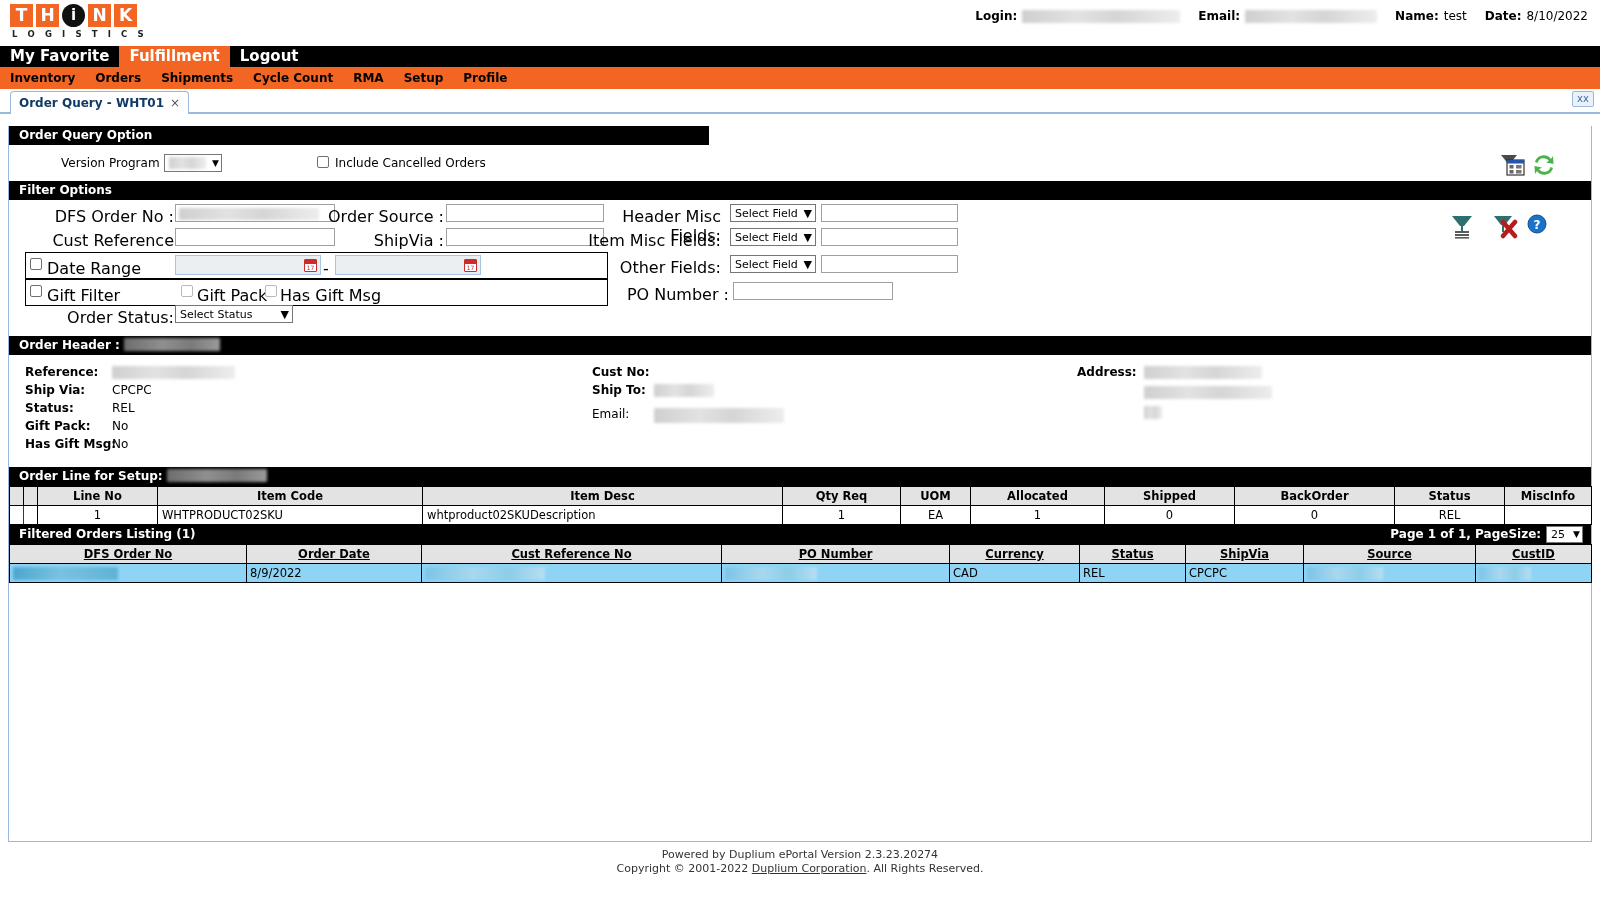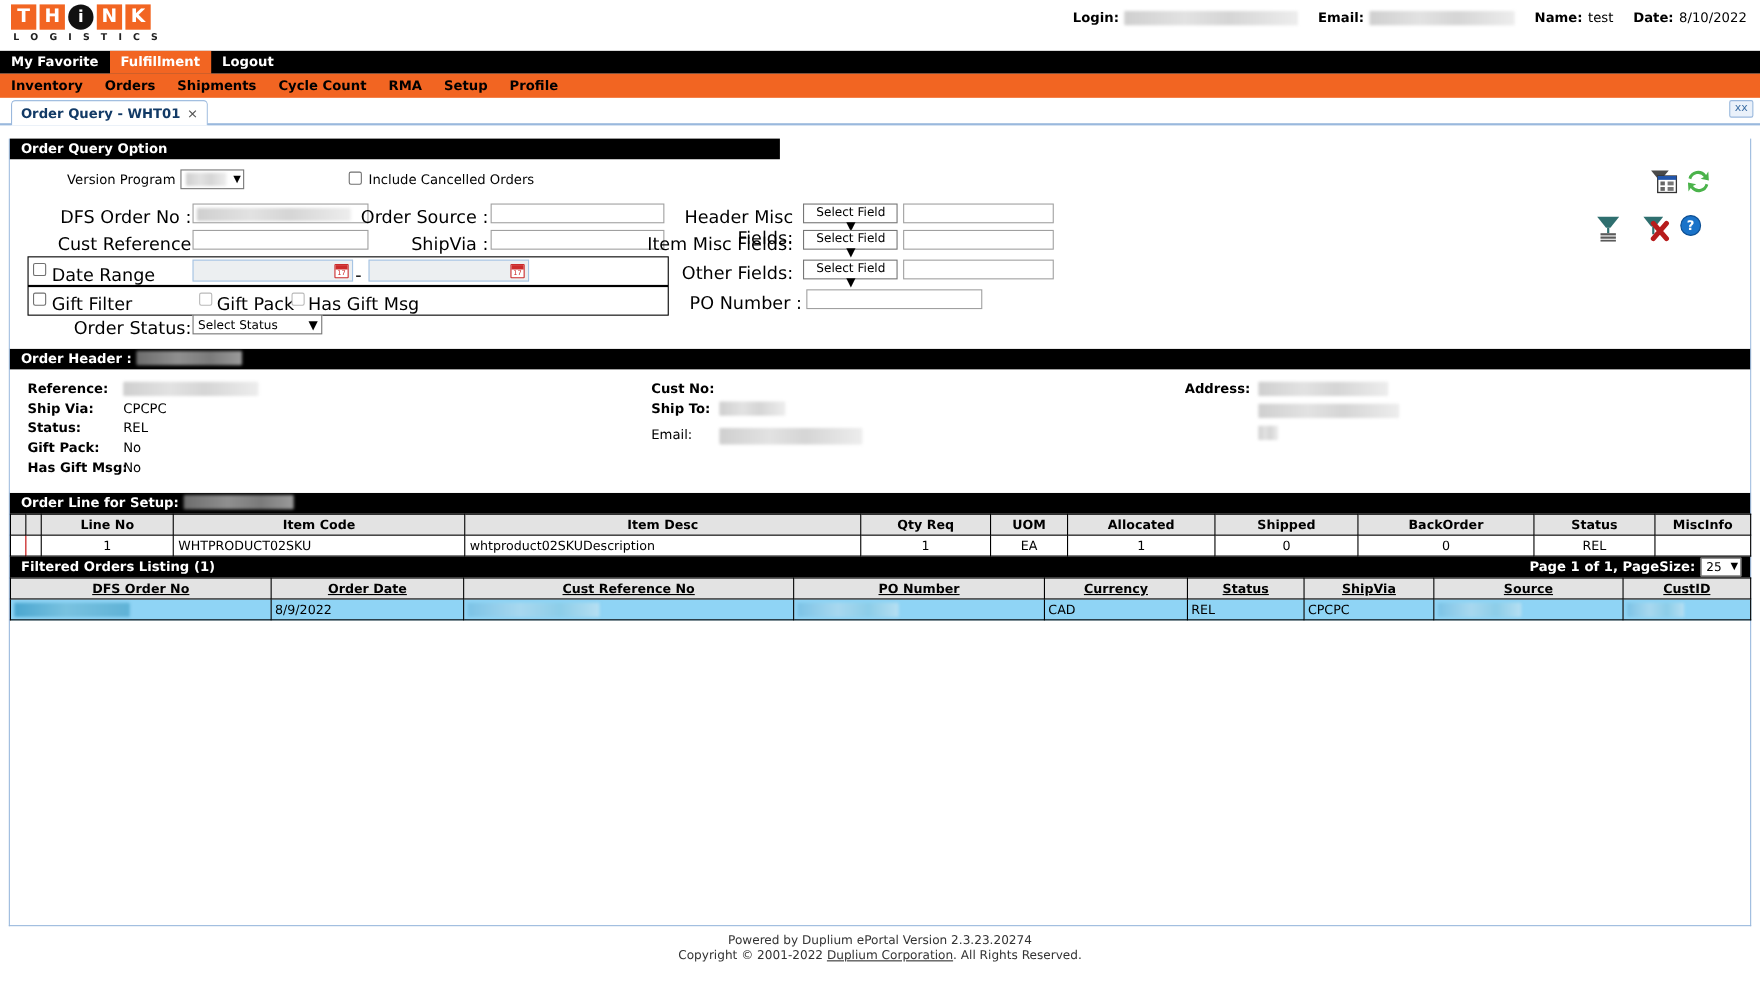--- a/index.html
+++ b/index.html
@@ -43,21 +43,21 @@
   .redact {
     display:inline-block; height:13px;
     background:linear-gradient(90deg,#cfcfcf,#e2e2e2 35%,#d5d5d5 60%,#ededed);
     filter: blur(1.6px);
     border-radius:1px; vertical-align:middle;
   }
 
   
   .menu1 {
     height:21px; background:#000; color:#fff;
-    display:flex; align-items:stretch; font-size:12px; font-weight:bold;
+    display:flex; align-items:stretch; font-size:15px; font-weight:bold;
   }
   .menu1 .mi { padding:0 10px; line-height:21px; }
   .menu1 .mi.active { background:#f26522; color:#fff; }
   .menu2 {
     height:22px; background:#f26522; color:#000;
     display:flex; align-items:stretch; font-size:12px; font-weight:bold;
   }
   .menu2 .mi { padding:0 10px; line-height:22px; }
 
   
@@ -131,21 +131,21 @@
   .calicon {
     position:absolute; right:3px; top:3px; width:13px; height:13px;
     background:#fff; border:1px solid #cc2b2b; border-radius:1px;
     display:flex; flex-direction:column;
   }
   .calicon .top { height:4px; background:#cc2b2b; }
   .calicon .num { font-size:6px; line-height:7px; text-align:center; color:#cc2b2b; }
   .selfield {
     position:absolute; border:1px solid #767676; background:#fff; height:18px;
     font-size:11px; display:flex; align-items:center; padding:0 3px 0 4px;
-    justify-content:space-between; width:86px;flex-direction:column;
+    justify-content:space-between; width:86px;
   }
   .selstatus {
     position:absolute; border:1px solid #767676; background:#fff; height:18px;
     font-size:11px; display:flex; align-items:center; padding:0 3px 0 4px;
     justify-content:space-between; width:118px;
   }
 
   
   .icn { position:absolute; }
 
@@ -286,20 +286,21 @@
         </svg>
       </span>
       <span class="icn" style="left:1523px; top:8px;">
         <svg width="24" height="24" viewBox="0 0 24 24">
           <path d="M3 9 A9 9 0 0 1 19 6 L21 3 L21.5 11 L14 9.5 L17 7.8 A6.5 6.5 0 0 0 5.5 10 Z" fill="#4bb34b"></path>
           <path d="M21 15 A9 9 0 0 1 5 18 L3 21 L2.5 13 L10 14.5 L7 16.2 A6.5 6.5 0 0 0 18.5 14 Z" fill="#4bb34b"></path>
         </svg>
       </span>
     </div>
 
+    <div class="blackbar">Filter Options</div>
 
     <div class="filters panel">
 
       <span class="fl" style="left:20px; top:7px; width:145px;">DFS Order No :</span>
       <span class="fin redacted" style="left:166px; top:4px; width:160px;">
         <span class="redact"></span>
       </span>
       <span class="fl" style="left:290px; top:7px; width:145px;">Order Source :</span>
       <span class="fin" style="left:437px; top:4px; width:158px;"></span>
       <span class="fl" style="left:560px; top:7px; width:152px;">Header Misc Fields:</span>

